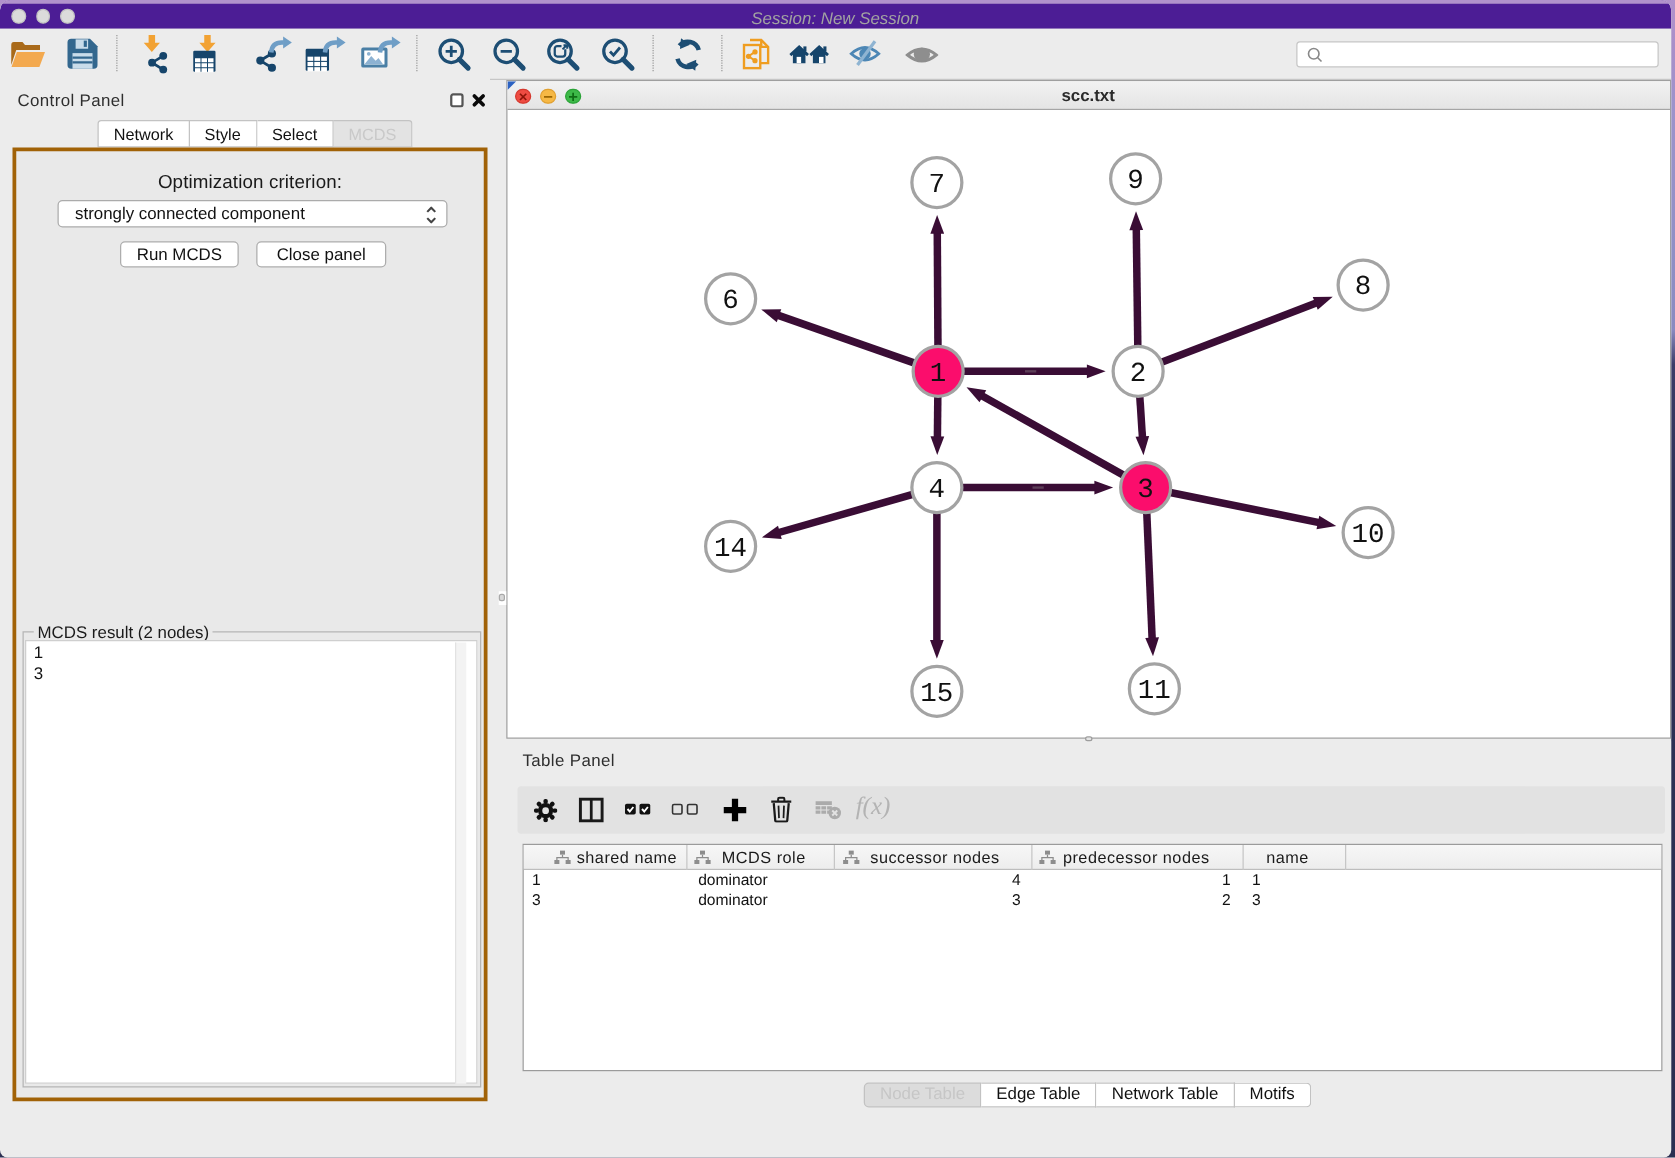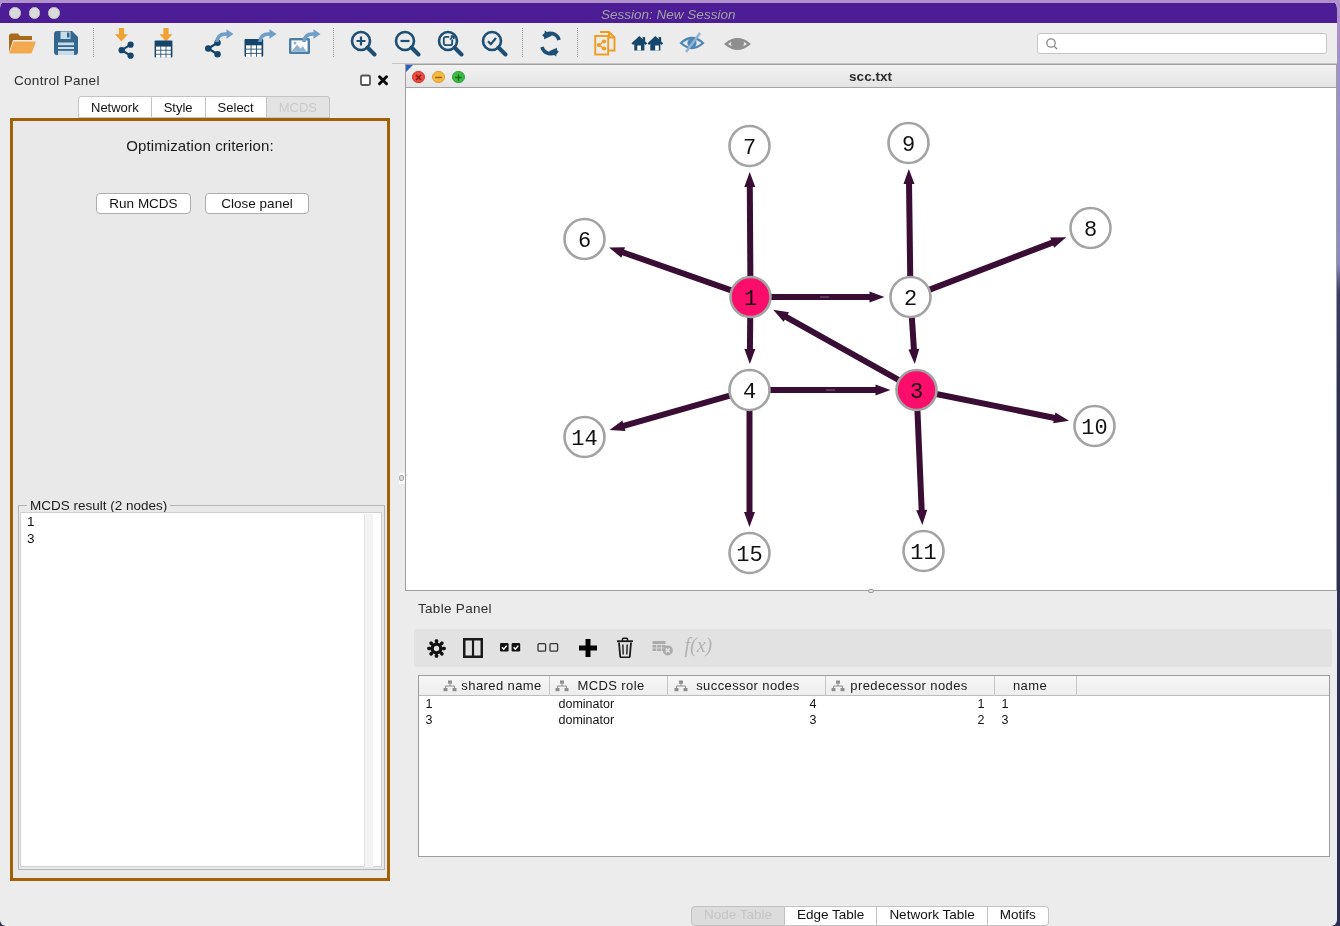--- a/index.html
+++ b/index.html
@@ -38,21 +38,21 @@
 .mbtn { position:absolute; top:5.5px; width:12.5px; height:12.5px; border-radius:50%; }
 
 
 .tp { position:absolute; left:405.5px; top:593px; width:931px; height:295px; background:#ececec; }
 .tptool { position:absolute; left:8px; top:36px; width:918px; height:38px; background:#e2e2e2; border-radius:3px; }
 .tview { position:absolute; left:12px; top:82px; width:912.5px; height:182px; background:#fff; border:1px solid #9b9b9b; }
 .thead { position:absolute; left:0; top:0; width:100%; height:19.5px; background:linear-gradient(#f7f7f7,#ededed); border-bottom:1px solid #bdbdbd; }
 .hcell { position:absolute; top:0; height:19.5px; border-right:1px solid #c6c6c6; }
 .hlabel { position:absolute; top:0; height:19.5px; line-height:19px; font-size:13px; letter-spacing:0.4px; color:#1a1a1a; transform:translateX(-50%); white-space:nowrap; }
 .trow { position:absolute; font-size:12.5px; color:#111; height:16px; line-height:16px; }
-.btabs { position:absolute; left:285.5px; top:273px; height:20px; display:flex;margin-top:40px; }
+.btabs { position:absolute; left:285.5px; top:273px; height:20px; display:flex; }
 .btab { height:20px; line-height:15px; padding:0 12px; background:#fff; border:1px solid #c2c2c2; border-left:none; font-size:13.5px; color:#111; }
 .btab:first-child { border-left:1px solid #c2c2c2; border-radius:4px 0 0 4px; }
 .btab:last-child { border-radius:0 4px 4px 0; }
 .btab.sel { background:#dcdcdc; color:#c6c6c6; }
 
 
 .status { position:absolute; left:0; top:891px; width:100%; height:35px; background:#ececec; border-top:1px solid #d0d0d0; }
 .listbtn { position:absolute; left:13px; top:10.5px; width:25px; height:21px; background:#fdfdfd; border:1px solid #a0a0a0; border-radius:2px; }
 .membtn { position:absolute; left:1254.5px; top:6px; width:74px; height:23px; background:#f6f6f6; border:1px solid #999; }
 </style>
@@ -230,20 +230,26 @@
         <path d="M19.5 2.8 L26.5 9.8 M26.5 2.8 L19.5 9.8" stroke="#0a0a0a" stroke-width="3" stroke-linecap="round"></path>
       </svg>
     <div class="tabs">
       <div class="tab">Network</div>
         <div class="tab">Style</div>
         <div class="tab">Select</div>
         <div class="tab sel">MCDS</div>
     </div>
     <div class="lpinner">
       <div class="optlabel">Optimization criterion:</div>
+      <div class="dropdown">strongly connected component
+        <svg width="10" height="16" style="position:absolute; right:7px; top:2.5px;" viewBox="0 0 10 16">
+            <path d="M1.8 5.5 L5 2.2 L8.2 5.5" fill="none" stroke="#444" stroke-width="1.7" stroke-linejoin="round"></path>
+            <path d="M1.8 10.5 L5 13.8 L8.2 10.5" fill="none" stroke="#444" stroke-width="1.7" stroke-linejoin="round"></path>
+          </svg>
+      </div>
       <div class="btn" style="left:83px; top:72px; width:95px;">Run MCDS</div>
       <div class="btn" style="left:192px; top:72px; width:104px;">Close panel</div>
       <div class="fieldset">
         <div class="legend">MCDS result (2 nodes)</div>
         <div class="resultbox">1<br>3
           <div class="sbtrack"></div>
         </div>
       </div>
     </div>
   </div>

